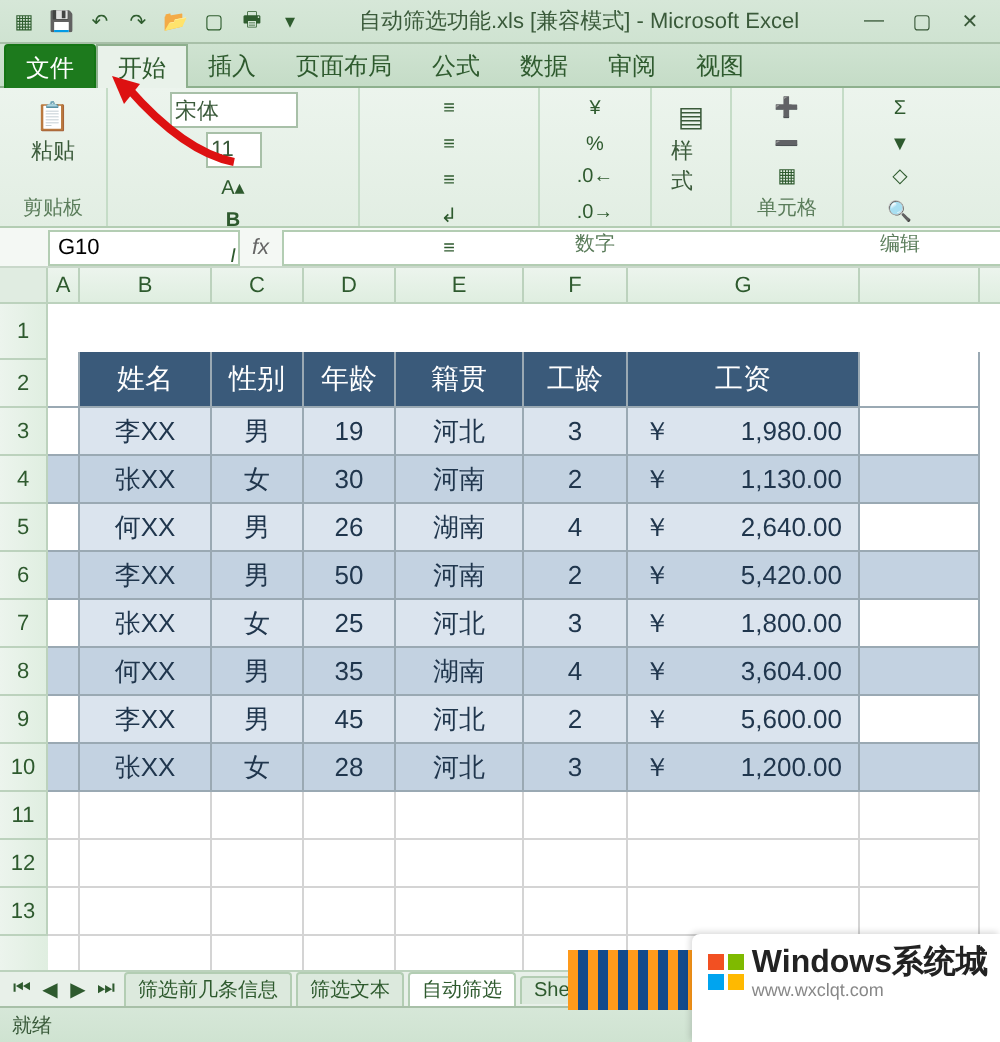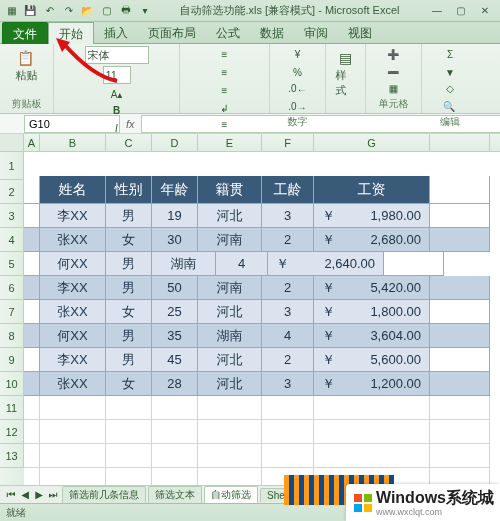--- a/index.html
+++ b/index.html
@@ -189,21 +189,21 @@
     border-top:1px solid #a8c0a8;
     display:flex;align-items:center;font-size:10px;color:#3a5a3a;
     padding:0 6px;
   }
   .statusbar .spacer{flex:1;}
 
   
   .watermark{
     position:absolute;right:0;bottom:0;
     display:flex;align-items:center;gap:4px;
-    background:#fff;padding:4px 6px 4px 8px;
+    background:#fff;padding:4px 6px 21px 8px;
     font-size:16px;font-weight:bold;color:#222;
     border-top-left-radius:4px;
     box-shadow:-1px -1px 3px rgba(0,0,0,.15);
     z-index:20;
   }
   .wm-flag{width:18px;height:18px;}
   .wm-text{font-family:"Microsoft YaHei",sans-serif;}
   .wm-link{font-size:9px;color:#888;font-weight:normal;margin-top:-2px;}
 
   .stripes{
@@ -393,28 +393,29 @@
       </div>
       <div class="crow tbody tbox alt">
         <div class="cc wA gblank"></div>
         <div class="cc wB">张XX</div>
         <div class="cc wC">女</div>
         <div class="cc wD">30</div>
         <div class="cc wE">河南</div>
         <div class="cc wF">2</div>
         <div class="cc wG" style="display: flex; justify-content: space-between; padding: 0px 8px;">
           <span>￥</span>
-          <span>2,680.00</span>
+          <span>1,130.00</span>
         </div>
         <div class="cc wH gblank"></div>
       </div>
       <div class="crow tbody tbox">
         <div class="cc wA gblank"></div>
         <div class="cc wB">何XX</div>
         <div class="cc wC">男</div>
+        <div class="cc wD">26</div>
         <div class="cc wE">湖南</div>
         <div class="cc wF">4</div>
         <div class="cc wG" style="display: flex; justify-content: space-between; padding: 0px 8px;">
           <span>￥</span>
           <span>2,640.00</span>
         </div>
         <div class="cc wH gblank"></div>
       </div>
       <div class="crow tbody tbox alt">
         <div class="cc wA gblank"></div>

